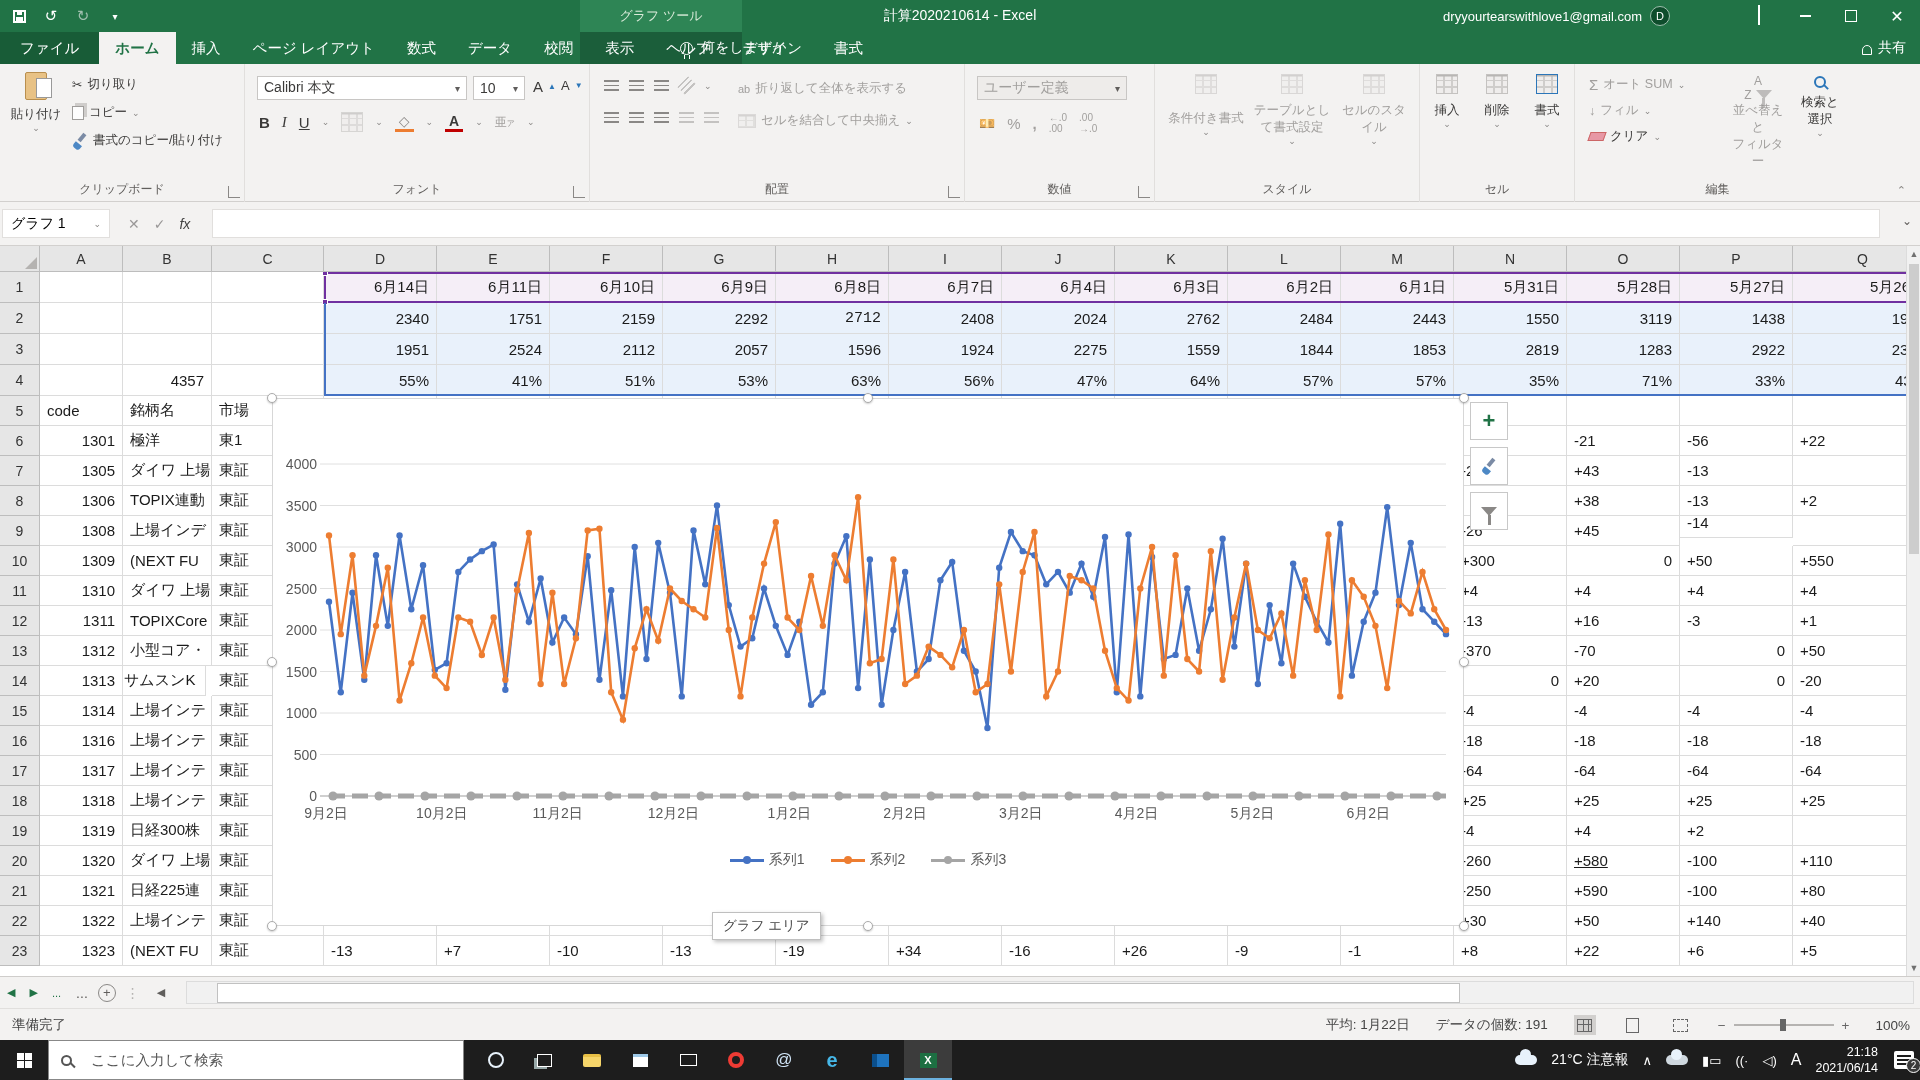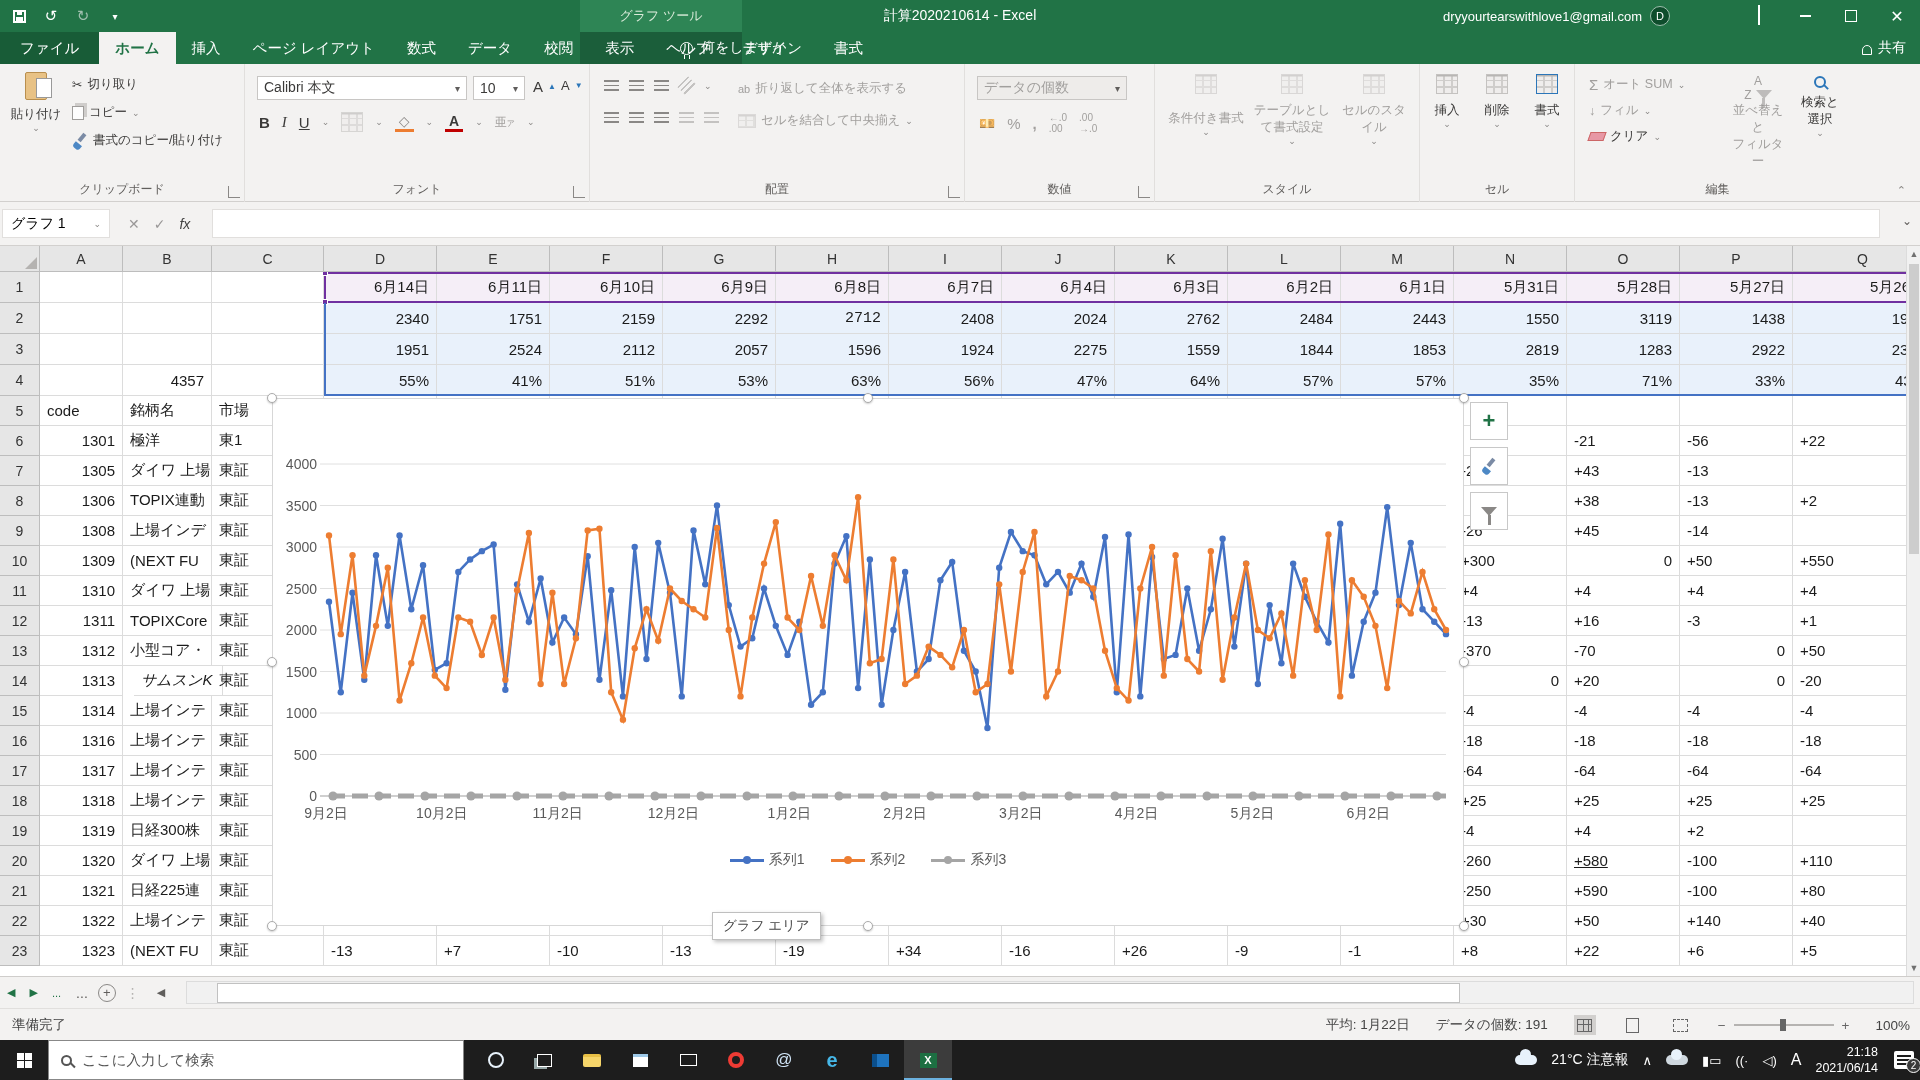--- a/index.html
+++ b/index.html
@@ -130,21 +130,21 @@
   .vi-brk { width:15px; height:13px; border:1px solid #666; border-style:dashed; }
   #zoom-slider { display:flex; align-items:center; gap:8px; color:#666; }
   #z-track { width:100px; height:2px; background:#b5b3b1; position:relative; }
   #z-thumb { position:absolute; left:46px; top:-5px; width:6px; height:12px; background:#666; }
 
   
   #taskbar { position:absolute; left:0; top:1040px; width:1920px; height:40px; background:#1d1d1d; color:#fff; }
   #start { position:absolute; left:0; top:0; width:48px; height:40px; display:flex; align-items:center; justify-content:center; }
   .winlogo { width:15px; height:15px; display:grid; grid-template-columns:7px 7px; grid-template-rows:7px 7px; gap:1px; }
   .winlogo div { background:#fff; }
-  #tsearch { position:absolute; left:48px; top:0; width:416px; height:40px; background:#fff; border:1px solid #888; display:flex; align-items:center; gap:10px; padding:0 12px; color:#555; font-size:14.5px; }
+  #tsearch { position:absolute; left:48px; top:0; width:416px; height:40px; background:#fff; border:1px solid #888; display:flex; align-items:center; gap:19px; padding:0 12px; color:#555; font-size:14.5px; }
   .mag { width:11px; height:11px; border:2px solid #555; border-radius:50%; position:relative; }
   .mag:after { content:""; position:absolute; width:7px; height:2px; background:#555; transform:rotate(45deg); right:-6px; bottom:-2px; }
   #task-icons { position:absolute; left:472px; top:0; height:40px; display:flex; }
   .ticon { width:48px; height:40px; display:flex; align-items:center; justify-content:center; position:relative; }
   .ticon.active { background:rgba(255,255,255,.14); box-shadow:inset 0 -2px 0 #6cb2e0; }
   #tray { position:absolute; right:0; top:0; height:40px; display:flex; align-items:center; gap:14px; padding-right:6px; font-size:14px; }
   .cloud { width:22px; height:10px; background:#e8f2fb; border-radius:8px; position:relative; }
   .cloud:after { content:""; position:absolute; left:5px; top:-6px; width:11px; height:11px; border-radius:50%; background:#e8f2fb; }
   .tray-ic { font-size:13px; color:#fff; }
   #clock { text-align:right; font-size:12.5px; line-height:1.3; }
@@ -284,21 +284,21 @@
           <span class="ico-grid" style="width:18px;height:14px;opacity:.5;"></span>
           <span>セルを結合して中央揃え</span> 
           <span class="caret">⌄</span>
         </div>
       <div class="glabel">配置</div>
       <div class="launch"></div>
     </div>
 
     <div class="rgroup" style="left:965px;width:190px;">
       <div class="combo dim-t" style="left:12px;top:12px;width:150px;background:#eeecea;">
-          <span>データの個数</span>
+          <span>ユーザー定義</span>
           <span class="car">▾</span>
         </div>
       <div class="small-item dim-t" style="left:14px;top:48px;gap:12px;font-size:15px;">
         <span style="font-size:13px;">💴</span>
         <span>%</span>
         <span><b>,</b></span>
         <span style="font-size:10px;">←.0<br>.00</span>
         <span style="font-size:10px;">.00<br>→.0</span>
       </div>
       <div class="glabel">数値</div>
@@ -563,21 +563,21 @@
       <div class="cell" style="left: 550px; top: 244px; width: 113px; height: 30px;"></div>
       <div class="cell" style="left: 663px; top: 244px; width: 113px; height: 30px;"></div>
       <div class="cell" style="left: 776px; top: 244px; width: 113px; height: 30px;"></div>
       <div class="cell" style="left: 889px; top: 244px; width: 113px; height: 30px;"></div>
       <div class="cell" style="left: 1002px; top: 244px; width: 113px; height: 30px;"></div>
       <div class="cell" style="left: 1115px; top: 244px; width: 113px; height: 30px;"></div>
       <div class="cell" style="left: 1228px; top: 244px; width: 113px; height: 30px;"></div>
       <div class="cell" style="left: 1341px; top: 244px; width: 113px; height: 30px;"></div>
       <div class="cell" style="left: 1454px; top: 244px; width: 113px; height: 30px;">-26</div>
       <div class="cell" style="left: 1567px; top: 244px; width: 113px; height: 30px;">+45</div>
-      <div class="cell" style="left: 1680px; top: 244px; width: 113px; height: 30px;">-14</div>
+      <div class="cell" style="left: 1680px; top: 236px; width: 113px; height: 30px;">-14</div>
       <div class="cell" style="left: 1793px; top: 244px; width: 140px; height: 30px;"></div>
       <div class="rhead" style="top: 274px; height: 30px;">10</div>
       <div class="cell r" style="left: 40px; top: 274px; width: 83px; height: 30px;">1309</div>
       <div class="cell" style="left: 123px; top: 274px; width: 89px; height: 30px;">(NEXT FU</div>
       <div class="cell" style="left: 212px; top: 274px; width: 112px; height: 30px;">東証</div>
       <div class="cell" style="left: 324px; top: 274px; width: 113px; height: 30px;"></div>
       <div class="cell" style="left: 437px; top: 274px; width: 113px; height: 30px;"></div>
       <div class="cell" style="left: 550px; top: 274px; width: 113px; height: 30px;"></div>
       <div class="cell" style="left: 663px; top: 274px; width: 113px; height: 30px;"></div>
       <div class="cell" style="left: 776px; top: 274px; width: 113px; height: 30px;"></div>
@@ -639,21 +639,21 @@
       <div class="cell" style="left: 1002px; top: 364px; width: 113px; height: 30px;"></div>
       <div class="cell" style="left: 1115px; top: 364px; width: 113px; height: 30px;"></div>
       <div class="cell" style="left: 1228px; top: 364px; width: 113px; height: 30px;"></div>
       <div class="cell" style="left: 1341px; top: 364px; width: 113px; height: 30px;"></div>
       <div class="cell" style="left: 1454px; top: 364px; width: 113px; height: 30px;">-370</div>
       <div class="cell" style="left: 1567px; top: 364px; width: 113px; height: 30px;">-70</div>
       <div class="cell r" style="left: 1680px; top: 364px; width: 113px; height: 30px;">0</div>
       <div class="cell" style="left: 1793px; top: 364px; width: 140px; height: 30px;">+50</div>
       <div class="rhead" style="top: 394px; height: 30px;">14</div>
       <div class="cell r" style="left: 40px; top: 394px; width: 83px; height: 30px;">1313</div>
-      <div class="cell" style="left: 134px; top: 394px; width: 89px; height: 30px; font-style: italic;">サムスンK</div>
+      <div class="cell" style="left: 117px; top: 394px; width: 89px; height: 30px;">サムスンK</div>
       <div class="cell" style="left: 212px; top: 394px; width: 112px; height: 30px;">東証</div>
       <div class="cell" style="left: 324px; top: 394px; width: 113px; height: 30px;"></div>
       <div class="cell" style="left: 437px; top: 394px; width: 113px; height: 30px;"></div>
       <div class="cell" style="left: 550px; top: 394px; width: 113px; height: 30px;"></div>
       <div class="cell" style="left: 663px; top: 394px; width: 113px; height: 30px;"></div>
       <div class="cell" style="left: 776px; top: 394px; width: 113px; height: 30px;"></div>
       <div class="cell" style="left: 889px; top: 394px; width: 113px; height: 30px;"></div>
       <div class="cell" style="left: 1002px; top: 394px; width: 113px; height: 30px;"></div>
       <div class="cell" style="left: 1115px; top: 394px; width: 113px; height: 30px;"></div>
       <div class="cell" style="left: 1228px; top: 394px; width: 113px; height: 30px;"></div>

